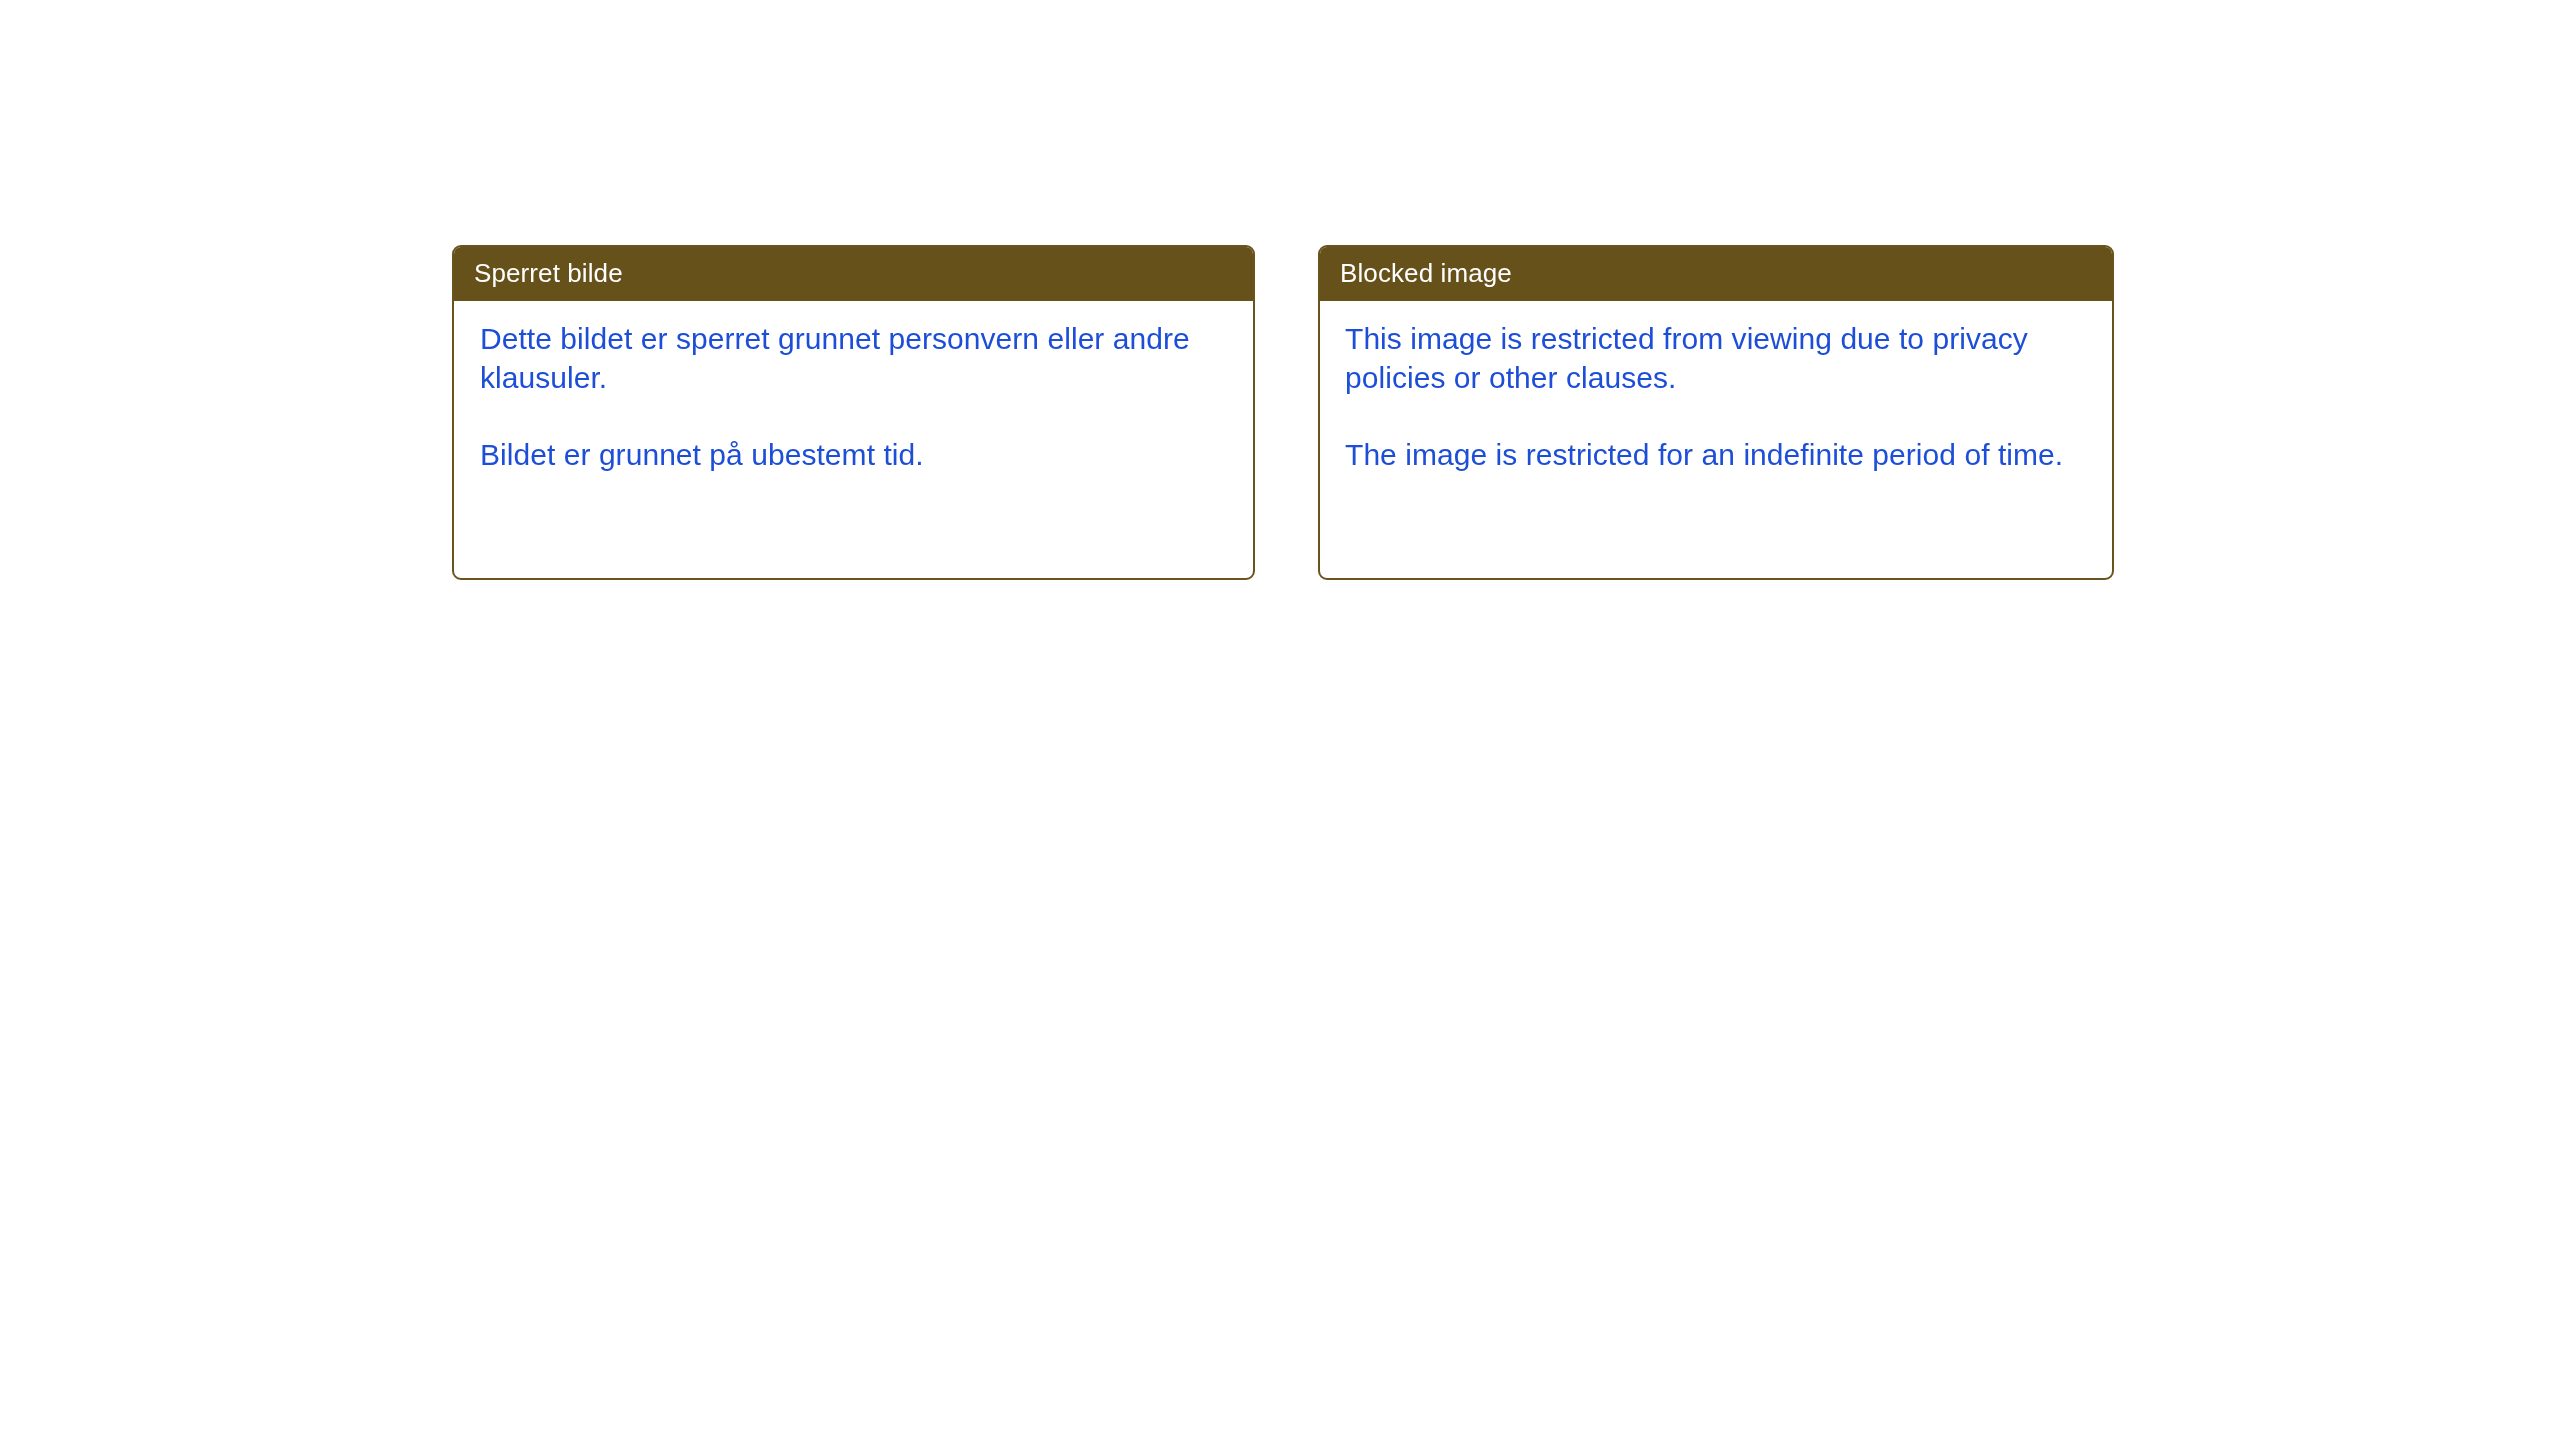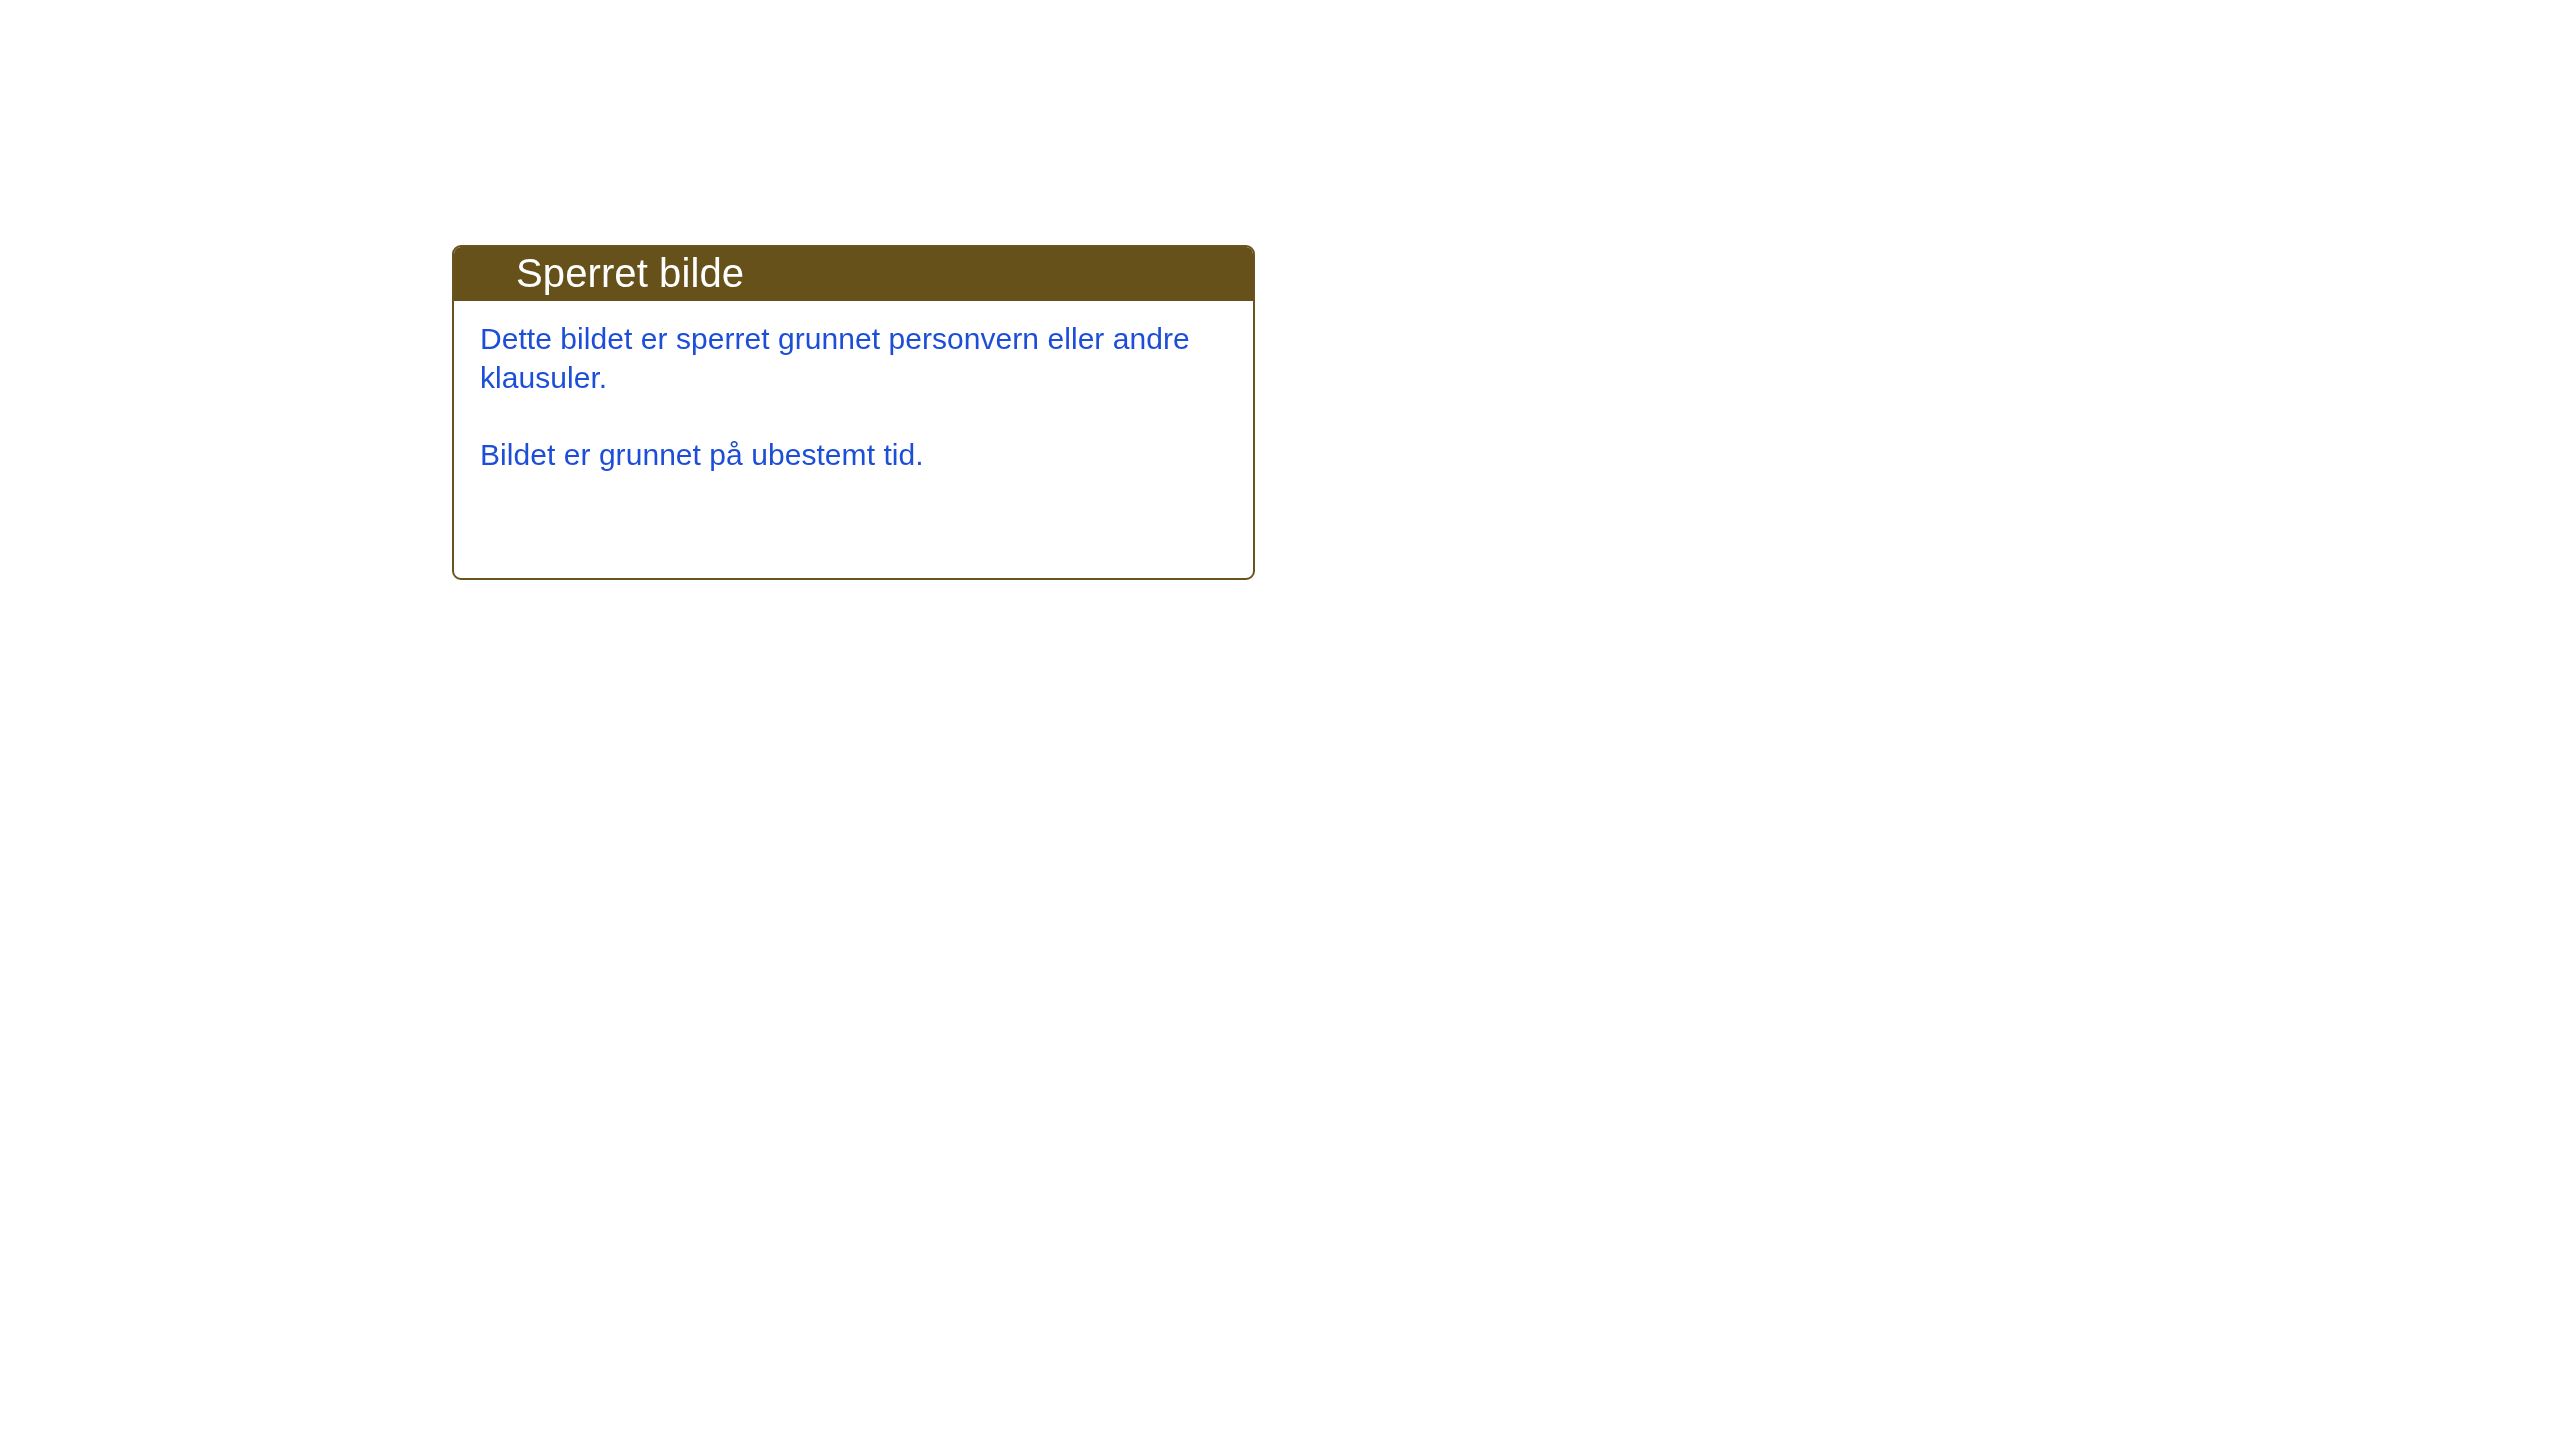--- a/index.html
+++ b/index.html
@@ -53,26 +53,25 @@
     display: flex;
     align-items: center;
     padding: 0 0 0 22px;
     margin: -2px -2px 0 -2px;
     border-top-left-radius: 8px;
     border-top-right-radius: 8px;
   }
 
   .card-title {
     color: #ffffff;
-    font-size: 40px;
+    font-size: 26px;
     font-weight: 400;
     line-height: 1;
     letter-spacing: 0.1px;
     white-space: nowrap;
-    margin-left: 42px;
   }
 
   .card-body {
     box-sizing: border-box;
     padding: 18px 20px 0 26px;
   }
 
   .card-paragraph {
     color: #1d4ed8;
     font-size: 30px;
@@ -98,14 +97,23 @@
   <section class="notice-card is-norwegian">
     <header class="card-header">
       <h1 class="card-title">Sperret bilde</h1>
     </header>
     <div class="card-body">
       <p class="card-paragraph">Dette bildet er sperret grunnet personvern eller andre klausuler.</p>
       <p class="card-paragraph">Bildet er grunnet på ubestemt tid.</p>
     </div>
   </section>
 
+  <section class="notice-card is-english">
+    <header class="card-header">
+      <h1 class="card-title">Blocked image</h1>
+    </header>
+    <div class="card-body">
+      <p class="card-paragraph">This image is restricted from viewing due to privacy policies or other clauses.</p>
+      <p class="card-paragraph">The image is restricted for an indefinite period of time.</p>
+    </div>
+  </section>
 
 </div>
 
 </body></html>

